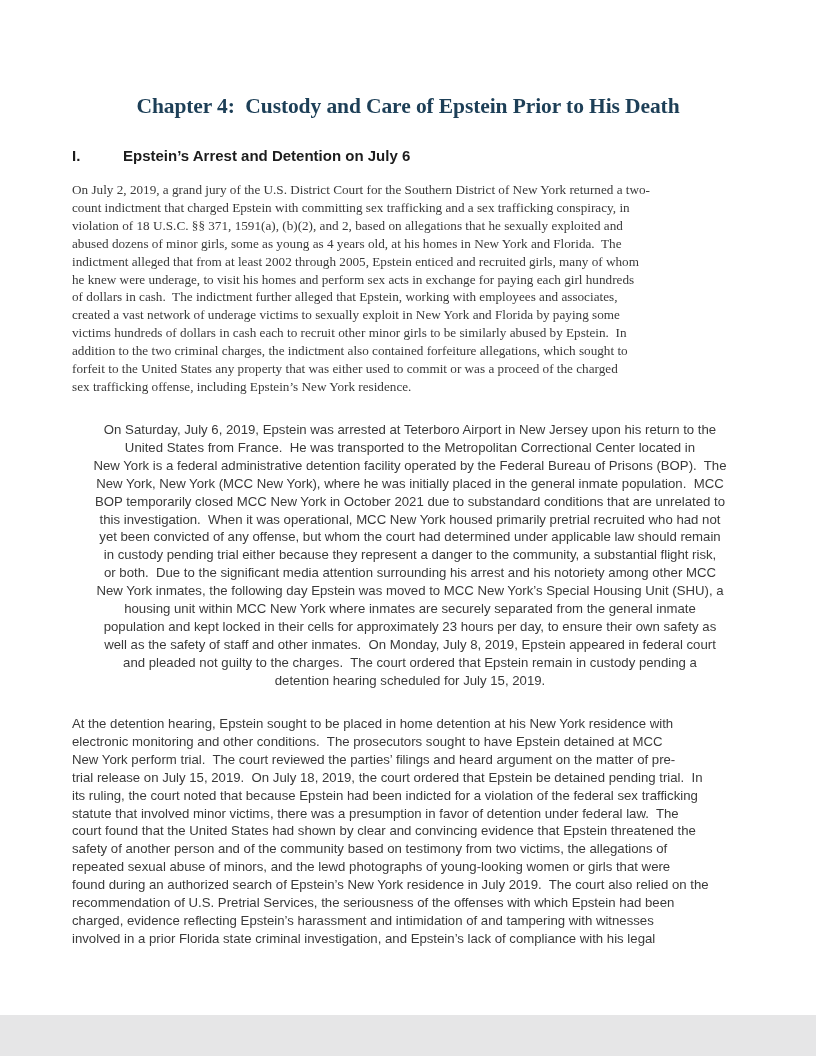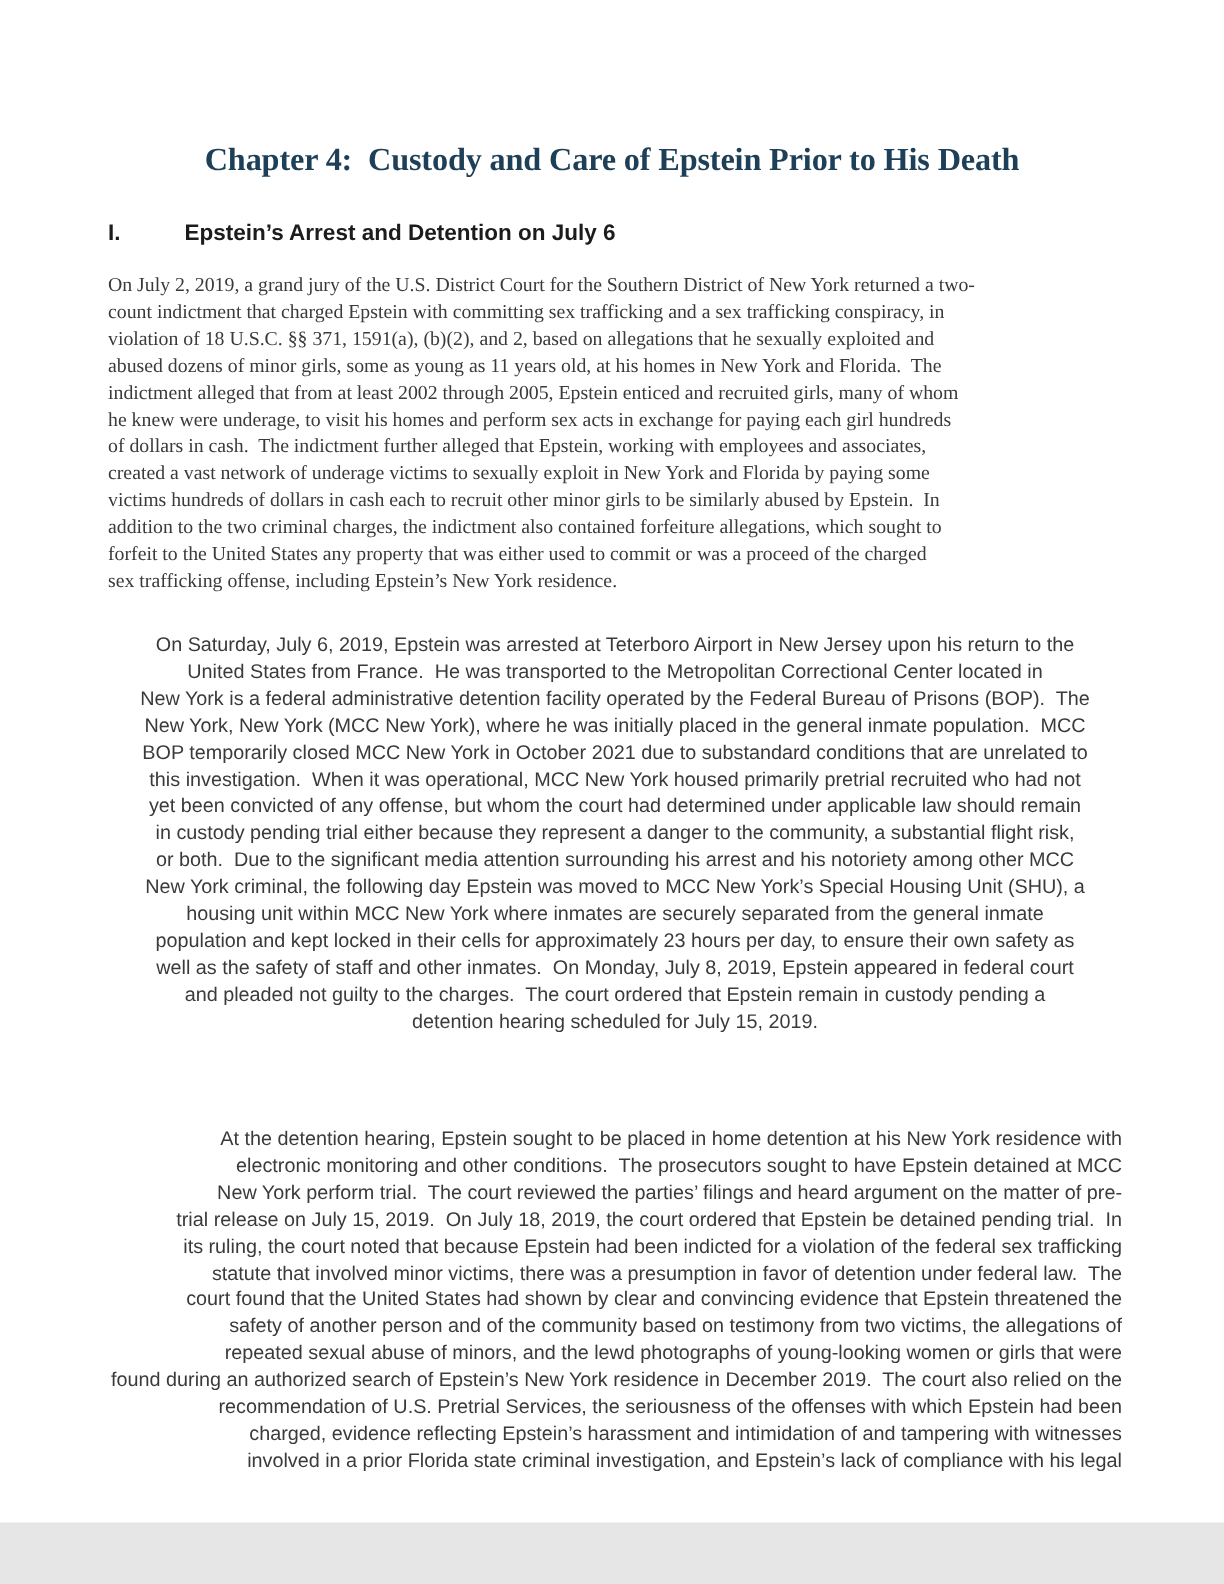--- a/index.html
+++ b/index.html
@@ -50,21 +50,21 @@
     width: 676px;
     font-size: 13.2px;
     line-height: 17.9px;
     color: #3a3a3a;
   }
   .para .line {
     white-space: pre;
   }
   .para-1 { top: 181px; font-family: Liberation Serif, serif; }
   .para-2 { top: 421px; text-align: center; }
-  .para-3 { top: 750px; text-align: right; }
+  .para-3 { top: 715px; }
   .page-number {
     position: absolute;
     top: 991px;
     left: 0;
     right: 0;
     text-align: center;
     font-size: 12px;
     color: #333333;
     margin-top: 45px;
   }
@@ -86,60 +86,60 @@
 
   <div class="section-heading">
     <span class="section-number">I.</span>
     <span class="section-title">Epstein’s Arrest and Detention on July 6</span>
   </div>
 
   <div class="para para-1">
       <div class="line">On July 2, 2019, a grand jury of the U.S. District Court for the Southern District of New York returned a two-</div>
       <div class="line">count indictment that charged Epstein with committing sex trafficking and a sex trafficking conspiracy, in</div>
       <div class="line">violation of 18 U.S.C. §§ 371, 1591(a), (b)(2), and 2, based on allegations that he sexually exploited and</div>
-      <div class="line">abused dozens of minor girls, some as young as 11 years old, at his homes in New York and Florida.  The</div>
+      <div class="line">abused dozens of minor girls, some as young as 4 years old, at his homes in New York and Florida.  The</div>
       <div class="line">indictment alleged that from at least 2002 through 2005, Epstein enticed and recruited girls, many of whom</div>
       <div class="line">he knew were underage, to visit his homes and perform sex acts in exchange for paying each girl hundreds</div>
       <div class="line">of dollars in cash.  The indictment further alleged that Epstein, working with employees and associates,</div>
       <div class="line">created a vast network of underage victims to sexually exploit in New York and Florida by paying some</div>
       <div class="line">victims hundreds of dollars in cash each to recruit other minor girls to be similarly abused by Epstein.  In</div>
       <div class="line">addition to the two criminal charges, the indictment also contained forfeiture allegations, which sought to</div>
       <div class="line">forfeit to the United States any property that was either used to commit or was a proceed of the charged</div>
       <div class="line">sex trafficking offense, including Epstein’s New York residence.</div>
     </div>
 
   <div class="para para-2">
       <div class="line">On Saturday, July 6, 2019, Epstein was arrested at Teterboro Airport in New Jersey upon his return to the</div>
       <div class="line">United States from France.  He was transported to the Metropolitan Correctional Center located in</div>
       <div class="line">New York is a federal administrative detention facility operated by the Federal Bureau of Prisons (BOP).  The</div>
       <div class="line">New York, New York (MCC New York), where he was initially placed in the general inmate population.  MCC</div>
       <div class="line">BOP temporarily closed MCC New York in October 2021 due to substandard conditions that are unrelated to</div>
       <div class="line">this investigation.  When it was operational, MCC New York housed primarily pretrial recruited who had not</div>
       <div class="line">yet been convicted of any offense, but whom the court had determined under applicable law should remain</div>
       <div class="line">in custody pending trial either because they represent a danger to the community, a substantial flight risk,</div>
       <div class="line">or both.  Due to the significant media attention surrounding his arrest and his notoriety among other MCC</div>
-      <div class="line">New York criminal, the following day Epstein was moved to MCC New York’s Special Housing Unit (SHU), a</div>
+      <div class="line">New York inmates, the following day Epstein was moved to MCC New York’s Special Housing Unit (SHU), a</div>
       <div class="line">housing unit within MCC New York where inmates are securely separated from the general inmate</div>
       <div class="line">population and kept locked in their cells for approximately 23 hours per day, to ensure their own safety as</div>
       <div class="line">well as the safety of staff and other inmates.  On Monday, July 8, 2019, Epstein appeared in federal court</div>
       <div class="line">and pleaded not guilty to the charges.  The court ordered that Epstein remain in custody pending a</div>
       <div class="line">detention hearing scheduled for July 15, 2019.</div>
     </div>
 
   <div class="para para-3">
       <div class="line">At the detention hearing, Epstein sought to be placed in home detention at his New York residence with</div>
       <div class="line">electronic monitoring and other conditions.  The prosecutors sought to have Epstein detained at MCC</div>
       <div class="line">New York perform trial.  The court reviewed the parties’ filings and heard argument on the matter of pre-</div>
       <div class="line">trial release on July 15, 2019.  On July 18, 2019, the court ordered that Epstein be detained pending trial.  In</div>
       <div class="line">its ruling, the court noted that because Epstein had been indicted for a violation of the federal sex trafficking</div>
       <div class="line">statute that involved minor victims, there was a presumption in favor of detention under federal law.  The</div>
       <div class="line">court found that the United States had shown by clear and convincing evidence that Epstein threatened the</div>
       <div class="line">safety of another person and of the community based on testimony from two victims, the allegations of</div>
       <div class="line">repeated sexual abuse of minors, and the lewd photographs of young-looking women or girls that were</div>
-      <div class="line">found during an authorized search of Epstein’s New York residence in December 2019.  The court also relied on the</div>
+      <div class="line">found during an authorized search of Epstein’s New York residence in July 2019.  The court also relied on the</div>
       <div class="line">recommendation of U.S. Pretrial Services, the seriousness of the offenses with which Epstein had been</div>
       <div class="line">charged, evidence reflecting Epstein’s harassment and intimidation of and tampering with witnesses</div>
       <div class="line">involved in a prior Florida state criminal investigation, and Epstein’s lack of compliance with his legal</div>
     </div>
 
   <div class="page-number">21</div>
 
   <div class="footer-band"></div>
 
 </div>

